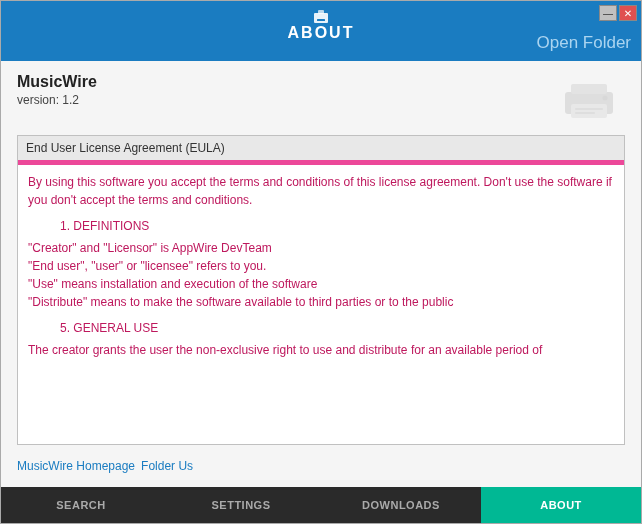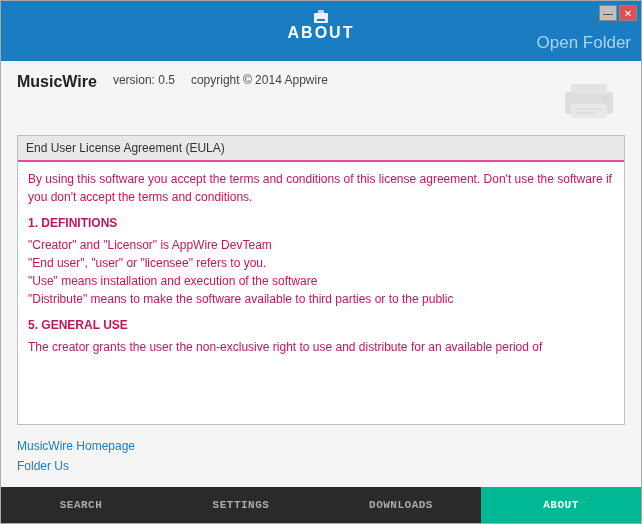--- a/index.html
+++ b/index.html
@@ -90,21 +90,22 @@
 
     .app-info-row {
       display: flex;
       justify-content: space-between;
       align-items: flex-start;
       margin-bottom: 10px;
     }
 
     .app-info {
       display: flex;
-      gap: 16px;
+      flex-direction: column;
+      gap: 2px;
     }
 
     .app-name {
       font-size: 16px;
       font-weight: bold;
       color: #222;
     }
 
     .app-version {
       font-size: 12px;
@@ -130,66 +131,65 @@
       border: 1px solid #c0c0c0;
       background: white;
       display: flex;
       flex-direction: column;
       overflow: hidden;
       margin-bottom: 10px;
     }
 
     .eula-header {
       background: #e8e8e8;
-      border-bottom: 2px solid #ec4899;
+      border-bottom: 5px solid #ec4899;
       padding: 5px 8px;
       font-size: 12px;
       color: #333;
     }
 
     .eula-body {
       flex: 1;
       overflow-y: scroll;
       padding: 8px 10px;
       font-size: 12px;
       color: #be185d;
       line-height: 1.5;
     }
 
     .eula-body p {
       margin-bottom: 8px;
     }
 
     .eula-body .section-title {
-      font-weight: bold;
+      font-weight: normal;
       margin-bottom: 4px;
+      margin-left: 32px;
     }
 
     
     .bottom-links {
       display: flex;
-      flex-direction: column;
       gap: 6px;
       padding: 4px 0 6px 0;
     }
 
     .bottom-link {
       color: #1a7cc1;
       font-size: 12px;
       cursor: pointer;
       text-decoration: none;
     }
 
     
     .nav-bar {
       height: 36px;
       background: #2a2a2a;
       display: flex;
       flex-shrink: 0;
-      font-family: Liberation Mono, monospace;
     }
 
     .nav-item {
       flex: 1;
       display: flex;
       align-items: center;
       justify-content: center;
       color: #aaa;
       font-size: 11px;
       font-weight: bold;
@@ -248,22 +248,21 @@
     <span class="title-bar-title">ABOUT</span>
 
     <a class="open-folder-link">Open Folder</a>
   </div>
 
   <div class="content">
 
     <div class="app-info-row">
       <div class="app-info">
         <span class="app-name">MusicWire</span>
-        <span class="app-version">version: 0.5</span>
-        <span class="app-copyright">copyright © 2014 Appwire</span>
+        <span class="app-version">version: 1.2</span>
       </div>
       <div class="app-logo printer-icon-wrap">
         <svg width="68" height="50" viewBox="0 0 68 50">
           <rect x="10" y="18" width="48" height="22" rx="3" fill="#aaa"></rect>
           <rect x="16" y="10" width="36" height="10" rx="2" fill="#bbb"></rect>
           <rect x="16" y="30" width="36" height="14" rx="2" fill="#ccc"></rect>
           <rect x="20" y="34" width="28" height="2" rx="1" fill="#aaa"></rect>
           <rect x="20" y="38" width="20" height="2" rx="1" fill="#aaa"></rect>
           <circle cx="50" cy="24" r="2.5" fill="#999"></circle>
         </svg>

